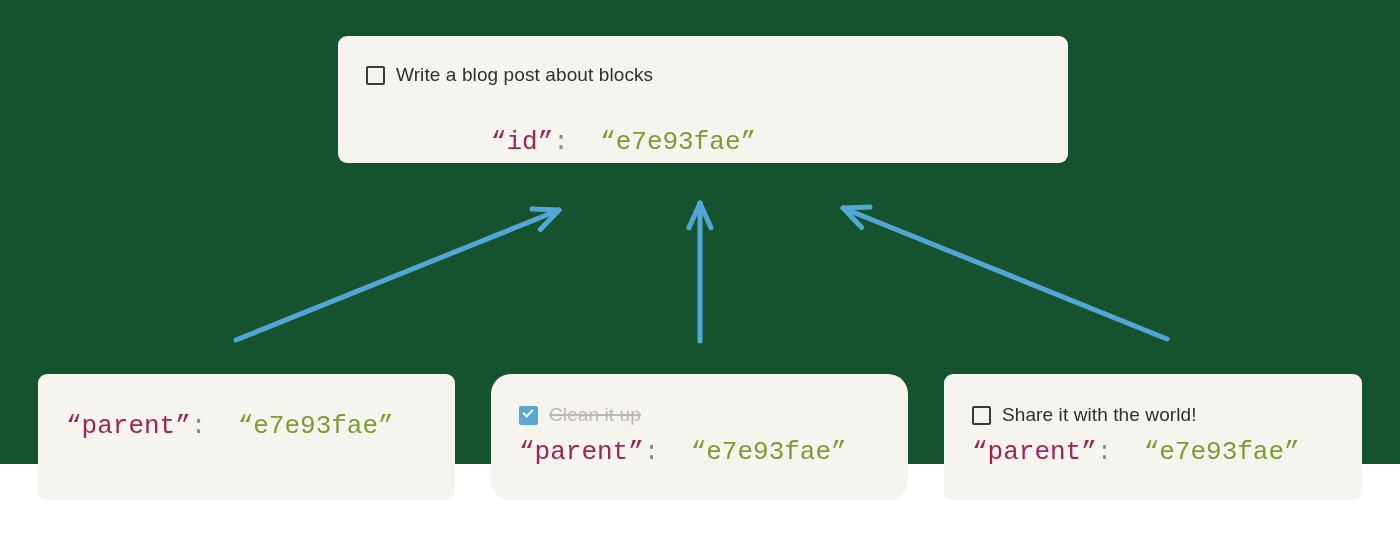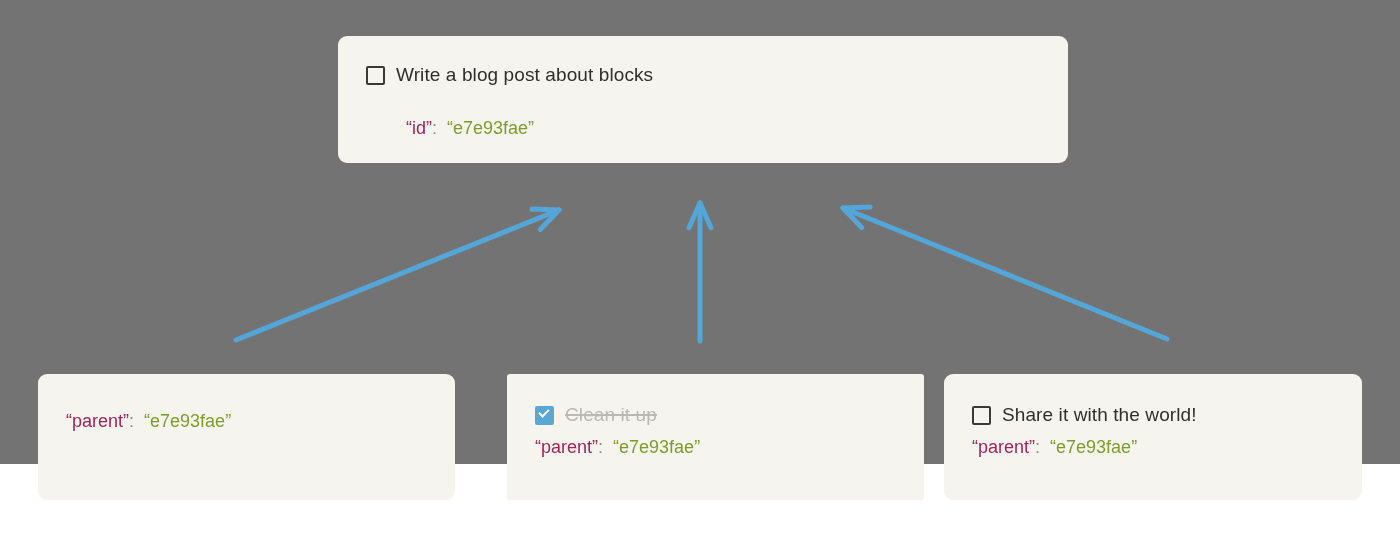--- a/index.html
+++ b/index.html
@@ -10,21 +10,21 @@
     width: 1400px;
     height: 544px;
     background: #ffffff;
     font-family: "Liberation Sans", sans-serif;
     overflow: hidden;
   }
   #stage {
     position: relative;
     width: 1400px;
     height: 464px;
-    background: #737373;
+    background: #14532d;
   }
 
   
   #arrow-layer {
     position: absolute;
     left: 0;
     top: 0;
     width: 1400px;
     height: 544px;
     pointer-events: none;
@@ -90,22 +90,22 @@
   }
   .task-label.done {
     color: #bcb9b3;
     text-decoration: line-through;
     text-decoration-thickness: 1.5px;
   }
 
   
   .json-line {
     margin-top: 9px;
-    font-family: Liberation Sans, sans-serif;
-    font-size: 18px;
+    font-family: Liberation Mono, monospace;
+    font-size: 26px;
     white-space: pre;
     letter-spacing: 0px;
   }
   .json-key   { color: #9e2457; }
   .json-colon { color: #8a8a88; }
   .json-val   { color: #7d9c2f; }
 </style>
 </head>
 <body>
 
@@ -140,21 +140,21 @@
       </div>
     </div>
   </div>
 
   <div id="children-host">
       <div class="card bottom" style="left: 38px; top: 374px; width: 417px; height: 126px; background: rgb(246, 244, 239); border-radius: 9px;">
         <div class="card-inner">
           <div class="json-line"><span class="json-key" style="color: rgb(158, 36, 87);">“parent”</span><span class="json-colon" style="color: rgb(138, 138, 136);">:</span><span>  </span><span class="json-val" style="color: rgb(125, 156, 47);">“e7e93fae”</span></div>
         </div>
       </div>
-      <div class="card bottom" style="left: 491px; top: 374px; width: 417px; height: 126px; background: rgb(246, 244, 239); border-radius: 3px; margin-left: 16px;">
+      <div class="card bottom" style="left: 491px; top: 374px; width: 417px; height: 126px; background: rgb(246, 244, 239); border-radius: 20px;">
         <div class="card-inner">
           <div class="task-row">
             <span class="checkbox checked" style="background: rgb(90, 167, 211);">
               <span class="tick"></span>
             </span>
             <span class="task-label done" style="color: rgb(188, 185, 179);">Clean it up</span>
           </div>
           <div class="json-line"><span class="json-key" style="color: rgb(158, 36, 87);">“parent”</span><span class="json-colon" style="color: rgb(138, 138, 136);">:</span><span>  </span><span class="json-val" style="color: rgb(125, 156, 47);">“e7e93fae”</span></div>
         </div>
       </div>

